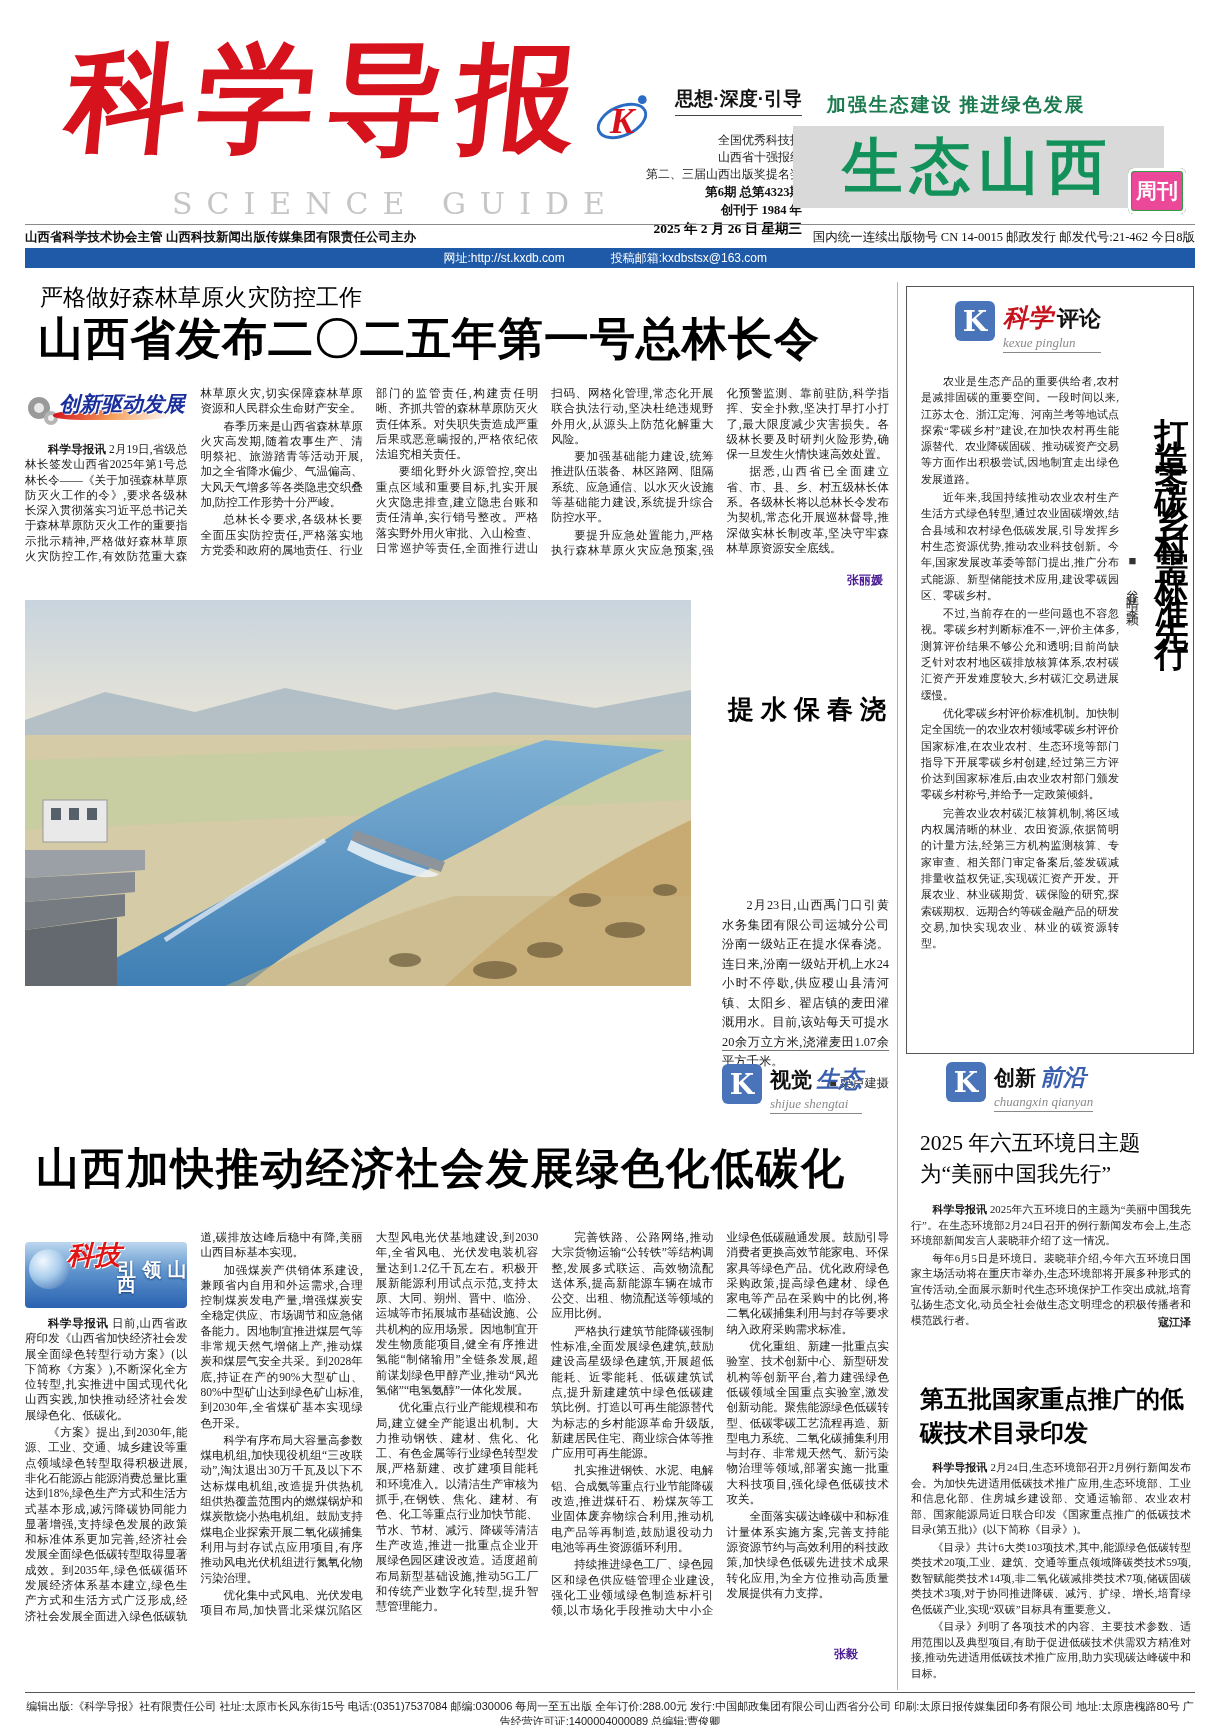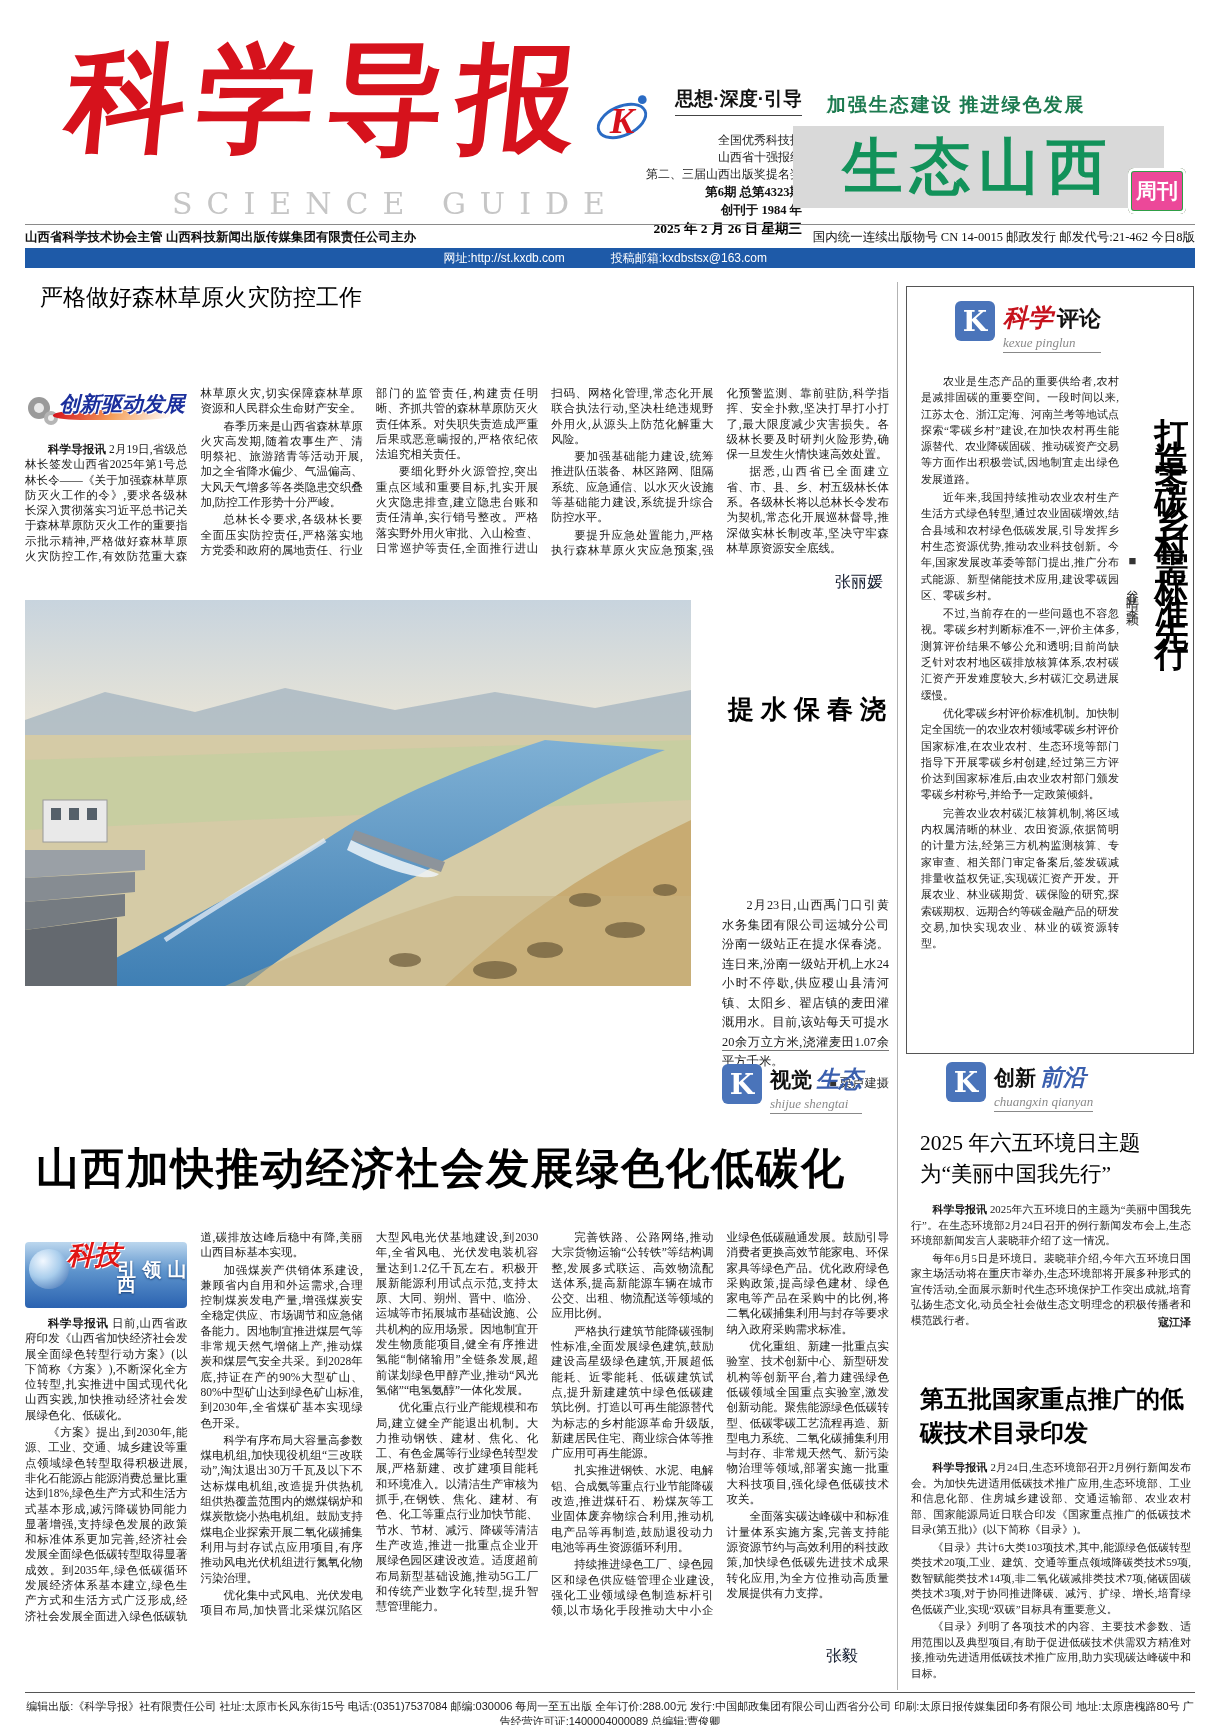--- a/index.html
+++ b/index.html
@@ -37,21 +37,21 @@
     justify-content:flex-end;padding-right:428px;box-sizing:border-box;gap:46px;}
   .divider-v{left:897px;top:282px;height:1408px;border-left:1px solid #b3b3b3;width:0;}
   
   .kicker{left:40px;top:282px;font-family:"Liberation Sans",sans-serif;font-size:23px;color:#000;}
   .headline1{left:38px;top:313px;width:830px;font-family:"Liberation Sans",sans-serif;
     font-weight:bold;font-size:45px;letter-spacing:1px;color:#000;line-height:1.15;}
   .cols{column-gap:13px;font-size:11.5px;line-height:15.3px;text-align:justify;overflow:hidden;}
   .cols p{margin:0 0 2px;text-indent:2em;}
   .art1{left:25px;top:386px;width:864px;height:212px;column-count:5;}
   .art2{left:25px;top:1230px;width:864px;height:440px;column-count:5;}
-  .byline{font-weight:normal;font-size:16px;text-align:right;color:#0f172a;}
+  .byline{font-weight:bold;font-size:12px;text-align:right;color:#4c1d95;}
   
   .badge1{height:50px;margin:0 0 6px;position:relative;break-inside:avoid;}
   .badge1 .swoosh{position:absolute;left:28px;top:24px;width:120px;height:10px;
     background:linear-gradient(90deg,#d6121c,#f5a05a,rgba(245,160,90,0));border-radius:50%/100%;
     transform:skewX(-30deg);}
   .badge1 .label{position:absolute;left:34px;top:10px;font-family:"Liberation Sans",sans-serif;
     font-weight:bold;font-style:italic;font-size:21px;color:#1b2f9c;
     text-shadow:1px 1px 0 #fff,-1px -1px 0 #fff;white-space:nowrap;}
   
   .badge2{height:66px;margin:12px 0 8px;border-radius:4px;position:relative;break-inside:avoid;
@@ -151,20 +151,21 @@
     <span class="pub-right">国内统一连续出版物号 CN 14-0015    邮政发行    邮发代号:21-462    今日8版</span>
   </div>
   <div class="abs blue-bar">
     <span>网址:http://st.kxdb.com</span>
     <span>投稿邮箱:kxdbstsx@163.com</span>
   </div>
 
   <div class="abs divider-v"></div>
 
   <div class="abs kicker">严格做好森林草原火灾防控工作</div>
+  <div class="abs headline1">山西省发布二〇二五年第一号总林长令</div>
 
   <div class="abs cols art1">
     <div class="badge1">
       <svg width="34" height="34" viewBox="0 0 34 34" style="position:absolute;left:0;top:8px;">
         <circle cx="14" cy="14" r="11" fill="#9a9a9a"></circle>
         <circle cx="14" cy="14" r="5" fill="#e8e8e8"></circle>
         <circle cx="26" cy="24" r="7" fill="#b5b5b5"></circle>
         <circle cx="26" cy="24" r="3" fill="#efefef"></circle>
       </svg>
       <div class="swoosh"></div>

